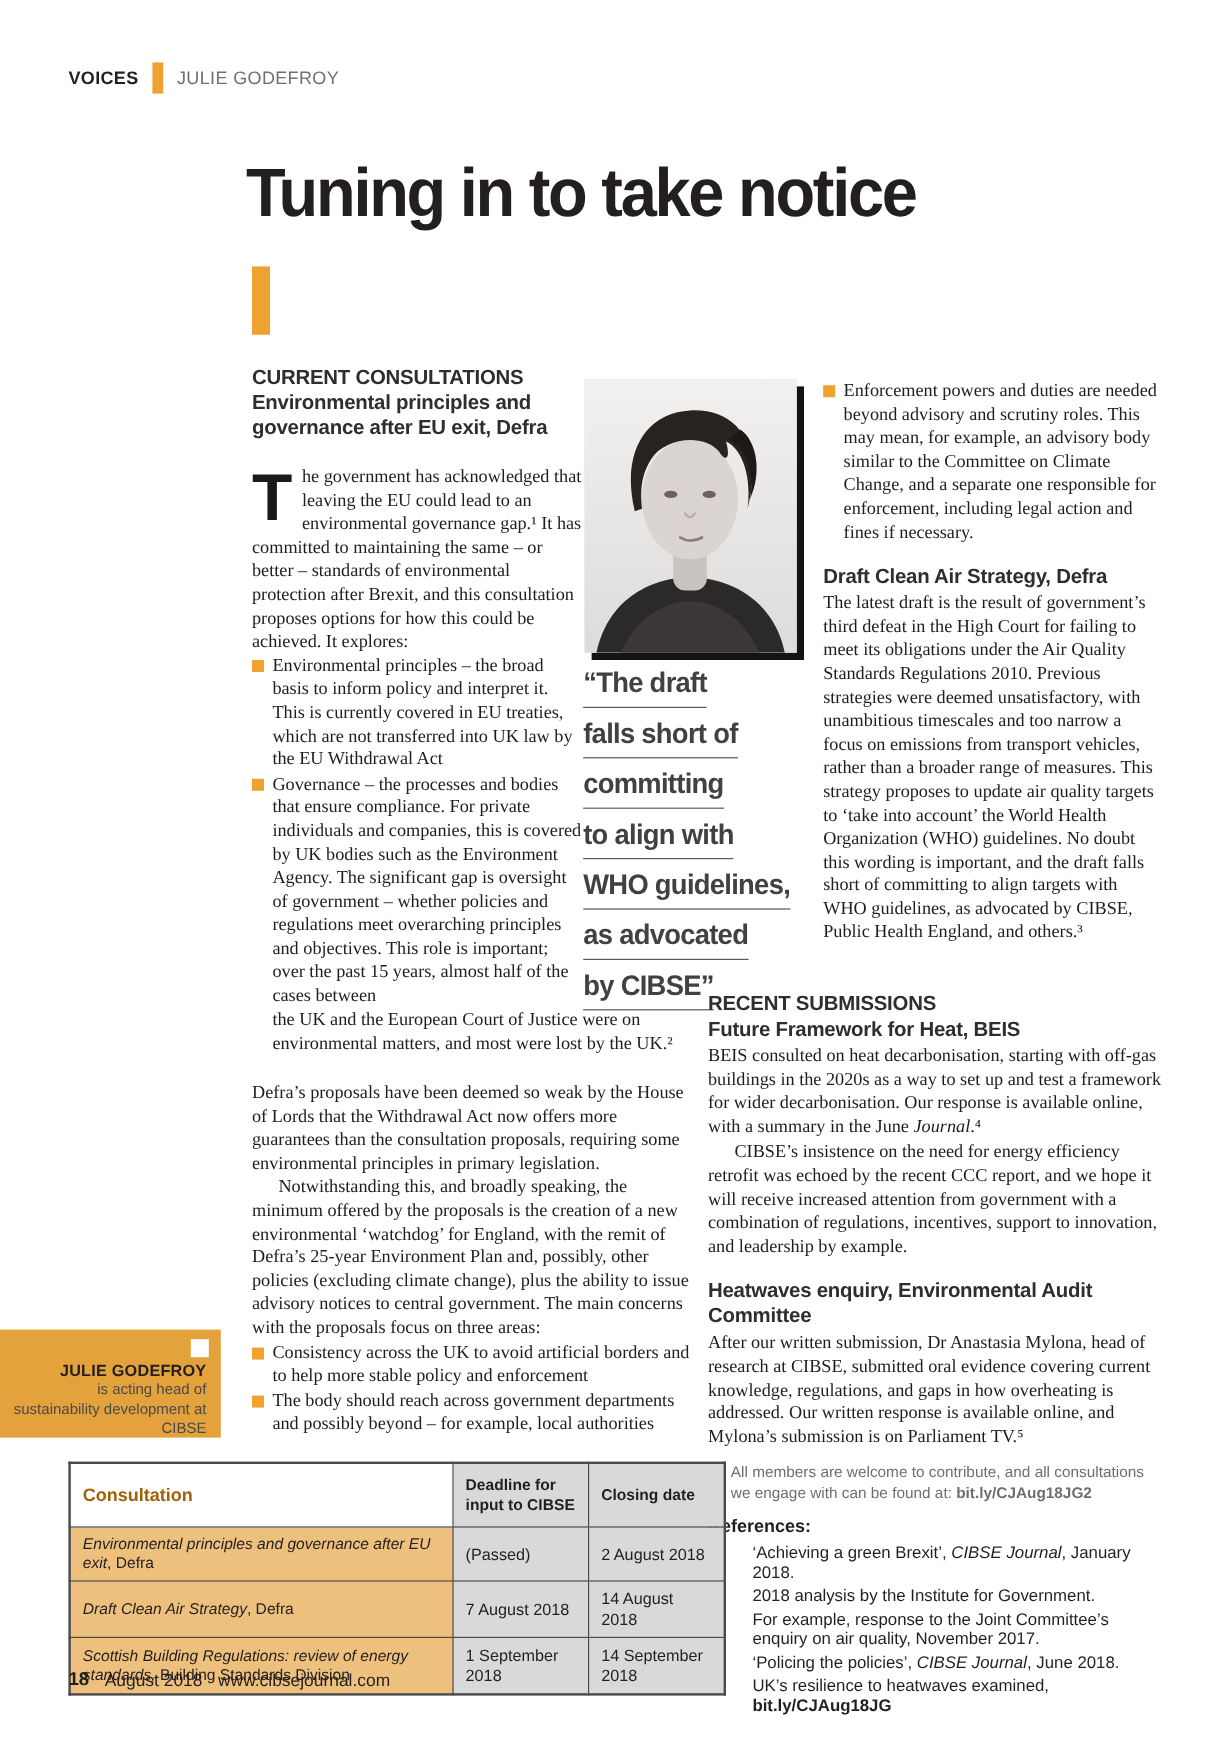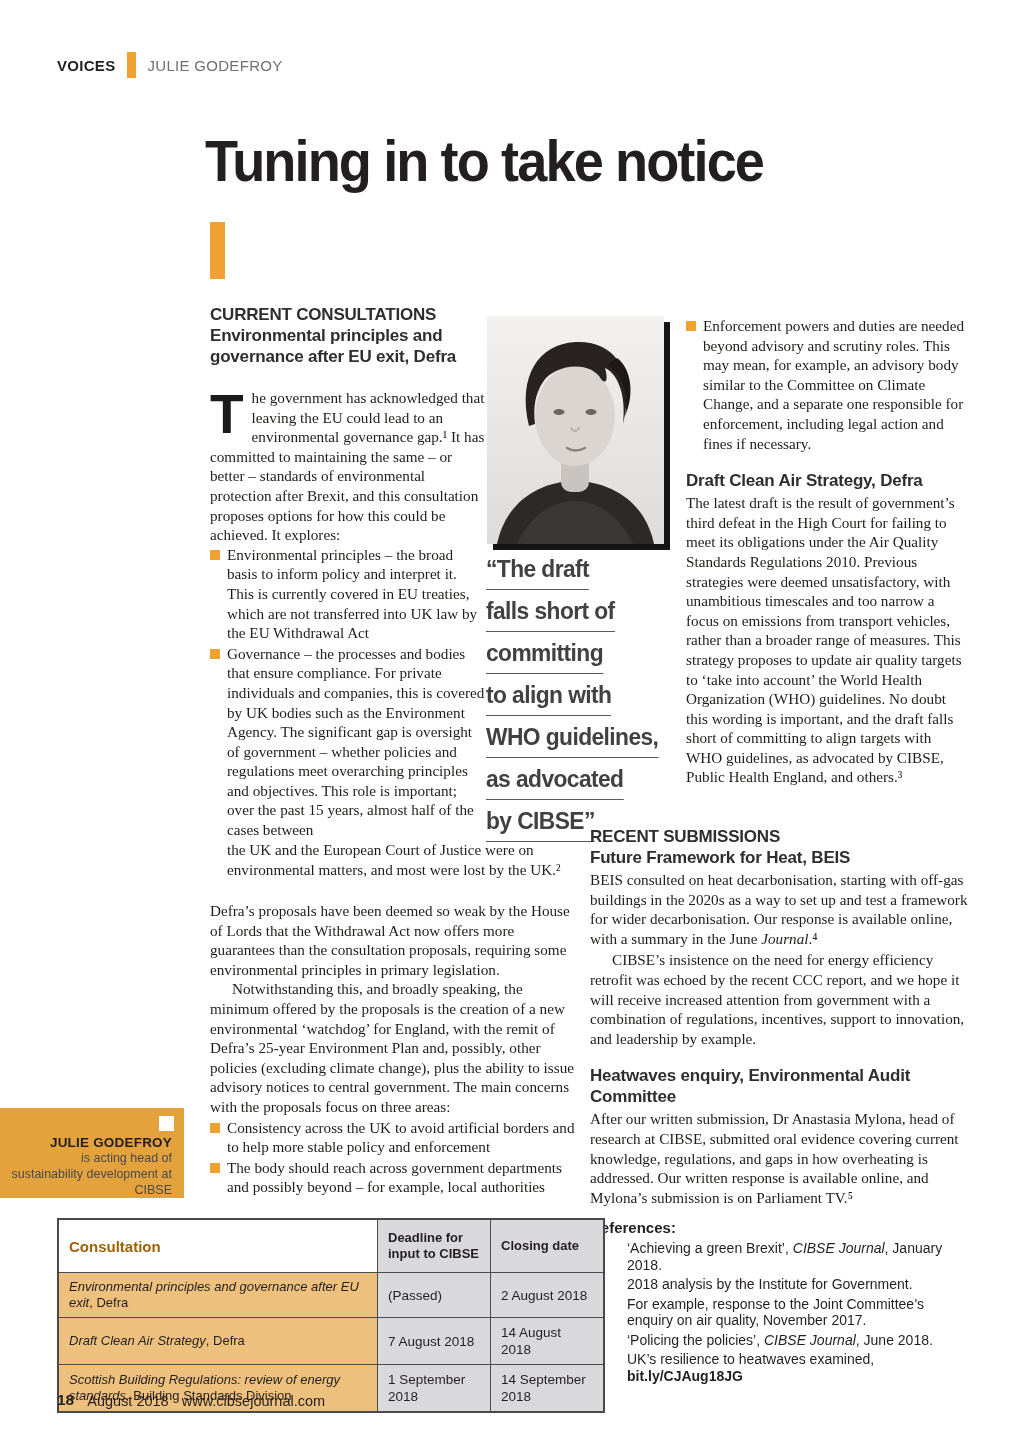--- a/index.html
+++ b/index.html
@@ -186,20 +186,24 @@
   <div class="col-right-wide">
     <div class="h-sans">
       <div>RECENT SUBMISSIONS</div>
       <div>Future Framework for Heat, BEIS</div>
     </div>
     <p class="p serif"><span>BEIS consulted on heat decarbonisation, starting with off-gas buildings in the 2020s as a way to set up and test a framework for wider decarbonisation. Our response is available online, with a summary in the June </span><span style="font-style: italic;">Journal</span><span>.⁴</span></p>
     <p class="p indent serif">CIBSE’s insistence on the need for energy efficiency retrofit was echoed by the recent CCC report, and we hope it will receive increased attention from government with a combination of regulations, incentives, support to innovation, and leadership by example.</p>
     <div class="h-sans h2b">Heatwaves enquiry, Environmental Audit Committee</div>
     <p class="p serif">After our written submission, Dr Anastasia Mylona, head of research at CIBSE, submitted oral evidence covering current knowledge, regulations, and gaps in how overheating is addressed. Our written response is available online, and Mylona’s submission is on Parliament TV.⁵</p>
 
+    <div class="note">
+      <span class="sq"></span>
+      <span><span>All members are welcome to contribute, and all consultations we engage with can be found at: </span><span style="font-weight: 700;">bit.ly/CJAug18JG2</span></span>
+    </div>
 
     <div class="refs">
       <div class="refs-title">References:</div>
       <div class="ref-item">
         <span class="ref-num">1</span>
         <span><span>‘Achieving a green Brexit’, </span><span style="font-style: italic;">CIBSE Journal</span><span>, January 2018.</span></span>
       </div>
       <div class="ref-item">
         <span class="ref-num">2</span>
         <span><span>2018 analysis by the Institute for Government.</span></span>

